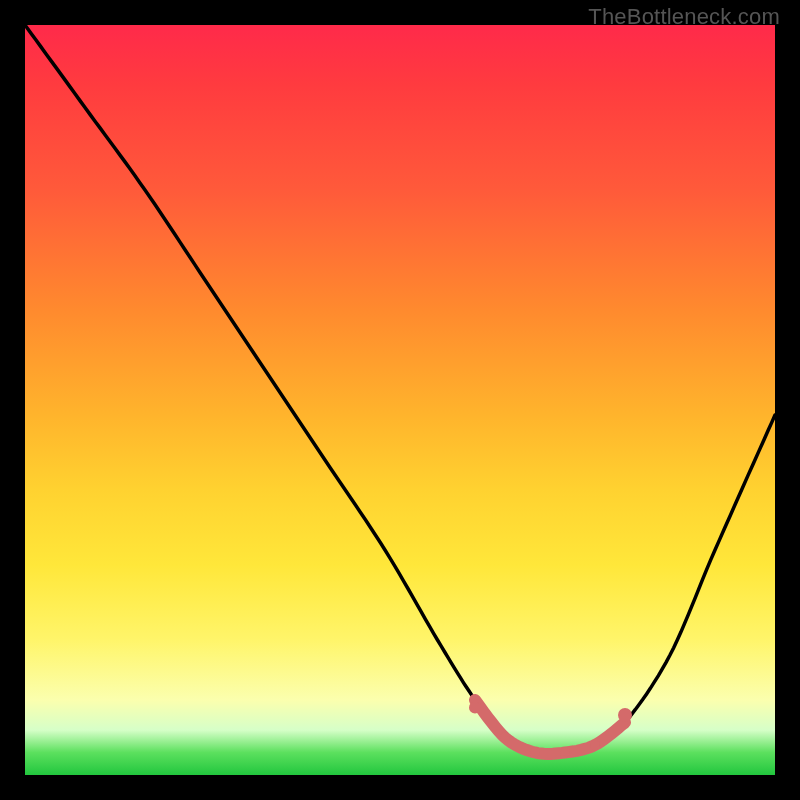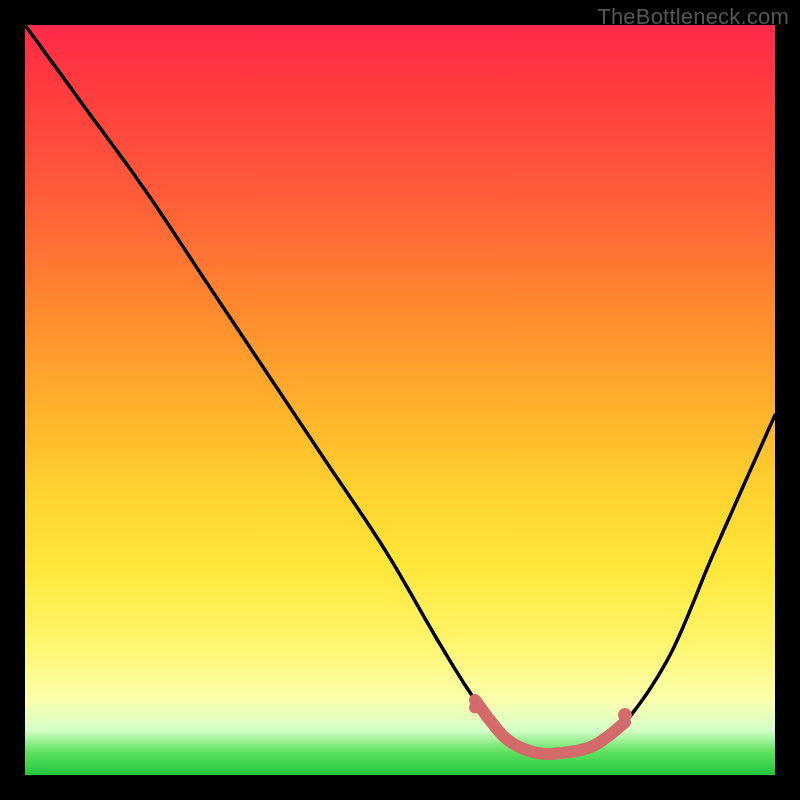--- a/index.html
+++ b/index.html
@@ -36,21 +36,21 @@
       #fff56a 82%,
       #fbffae 90%,
       #d6ffc8 94%,
       #5ce05e 97%,
       #22c63e 100%
     );
   }
   .watermark {
     position: absolute;
     top: 4px;
-    right: 11px;
+    right: 20px;
     color: #555;
     font-size: 22px;
     font-weight: 500;
     letter-spacing: 0.2px;
     user-select: none;
   }
   svg.curve {
     position: absolute;
     left: 0;
     top: 0;

